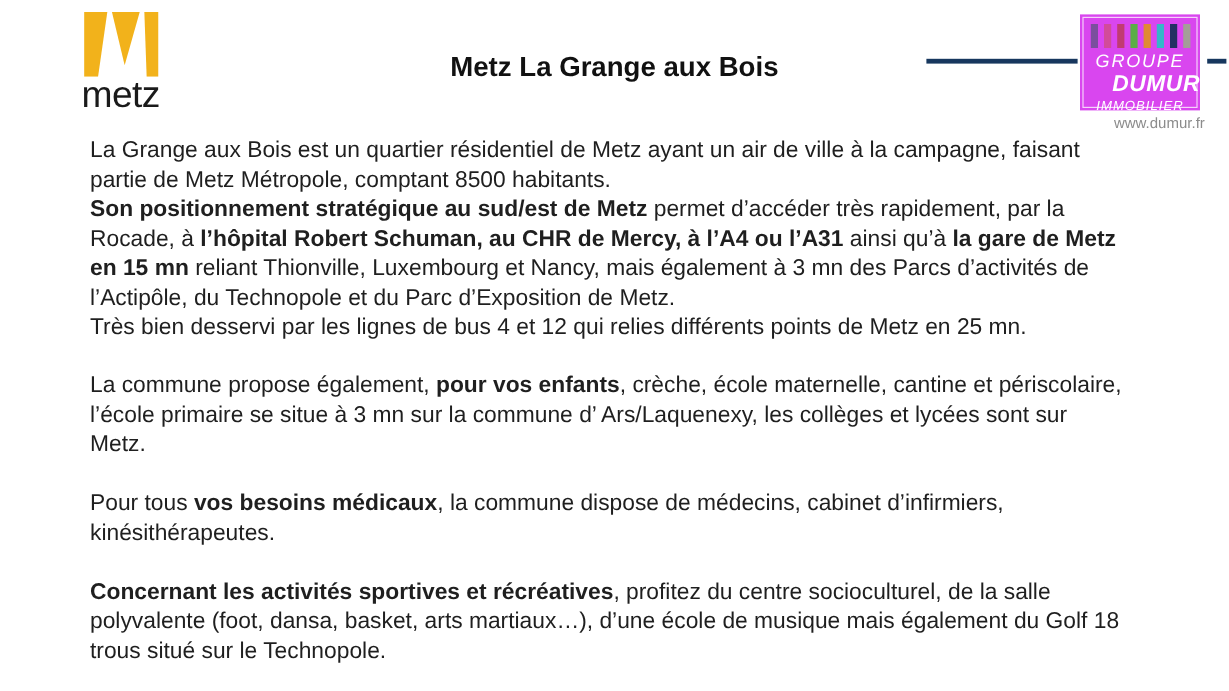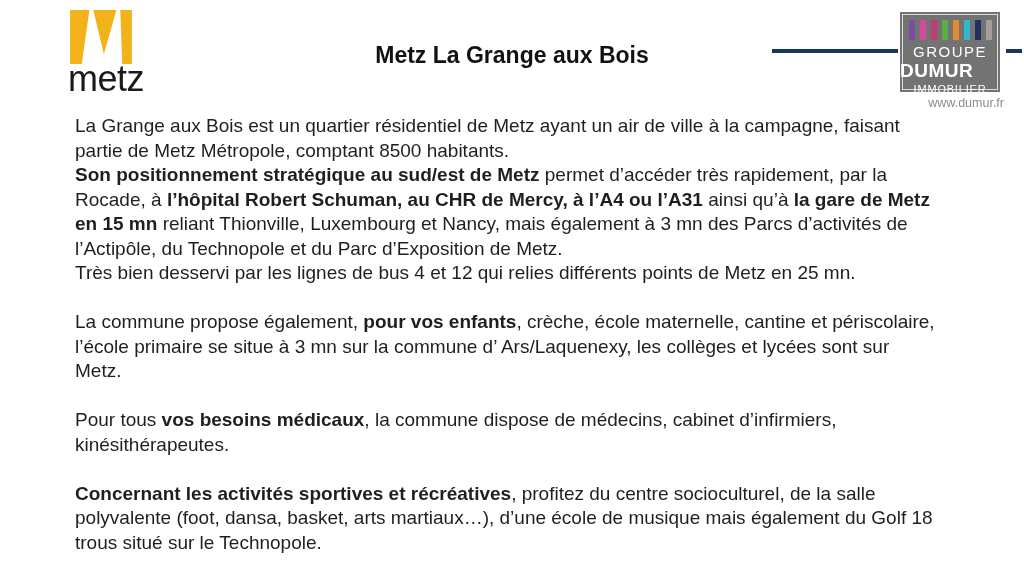--- a/index.html
+++ b/index.html
@@ -18,21 +18,21 @@
 
   
   .metz-logo {
     position: absolute;
     left: 68px;
     top: 10px;
     width: 72px;
   }
   .metz-logo svg { display: block; }
   .metz-wordmark {
-    font-size: 36px;
+    font-size: 31px;
     line-height: 28px;
     letter-spacing: -0.5px;
     color: #1a1a1a;
     margin-top: 1px;
   }
 
   
   .page-title {
     position: absolute;
     top: 42px;
@@ -82,21 +82,21 @@
     letter-spacing: 1.5px;
     text-align: center;
     margin-top: 3px;
     font-weight: 400;
   }
   .dumur-line2 {
     color: #ffffff;
     font-size: 19px;
     font-weight: 700;
     letter-spacing: 0.5px;
-    text-align: left;
+    text-align: right;
     margin-top: 0px;
   }
   .dumur-line3 {
     color: #ffffff;
     font-size: 11px;
     letter-spacing: 0.8px;
     text-align: center;
     margin-top: 1px;
   }
   .dumur-website {
@@ -139,21 +139,21 @@
       </svg>
     </span>
     <div class="metz-wordmark">metz</div>
   </div>
 
   <div class="page-title">Metz La Grange aux Bois</div>
 
   <div class="rule rule-left" style="background: rgb(23, 55, 94);"></div>
   <div class="rule rule-right" style="background: rgb(23, 55, 94);"></div>
 
-  <div class="dumur-box" style="background: #737373;">
+  <div class="dumur-box" style="background: #d946ef; font-style: italic;">
     <div class="dumur-inner-border"></div>
     <div class="dumur-bars" id="dumur-bars">
         <div class="bar" style="background: rgb(123, 79, 158);"></div>
         <div class="bar" style="background: rgb(210, 75, 154);"></div>
         <div class="bar" style="background: rgb(193, 59, 114);"></div>
         <div class="bar" style="background: rgb(91, 174, 70);"></div>
         <div class="bar" style="background: rgb(224, 138, 51);"></div>
         <div class="bar" style="background: rgb(53, 183, 201);"></div>
         <div class="bar" style="background: rgb(36, 48, 98);"></div>
         <div class="bar" style="background: rgb(164, 158, 152);"></div>

